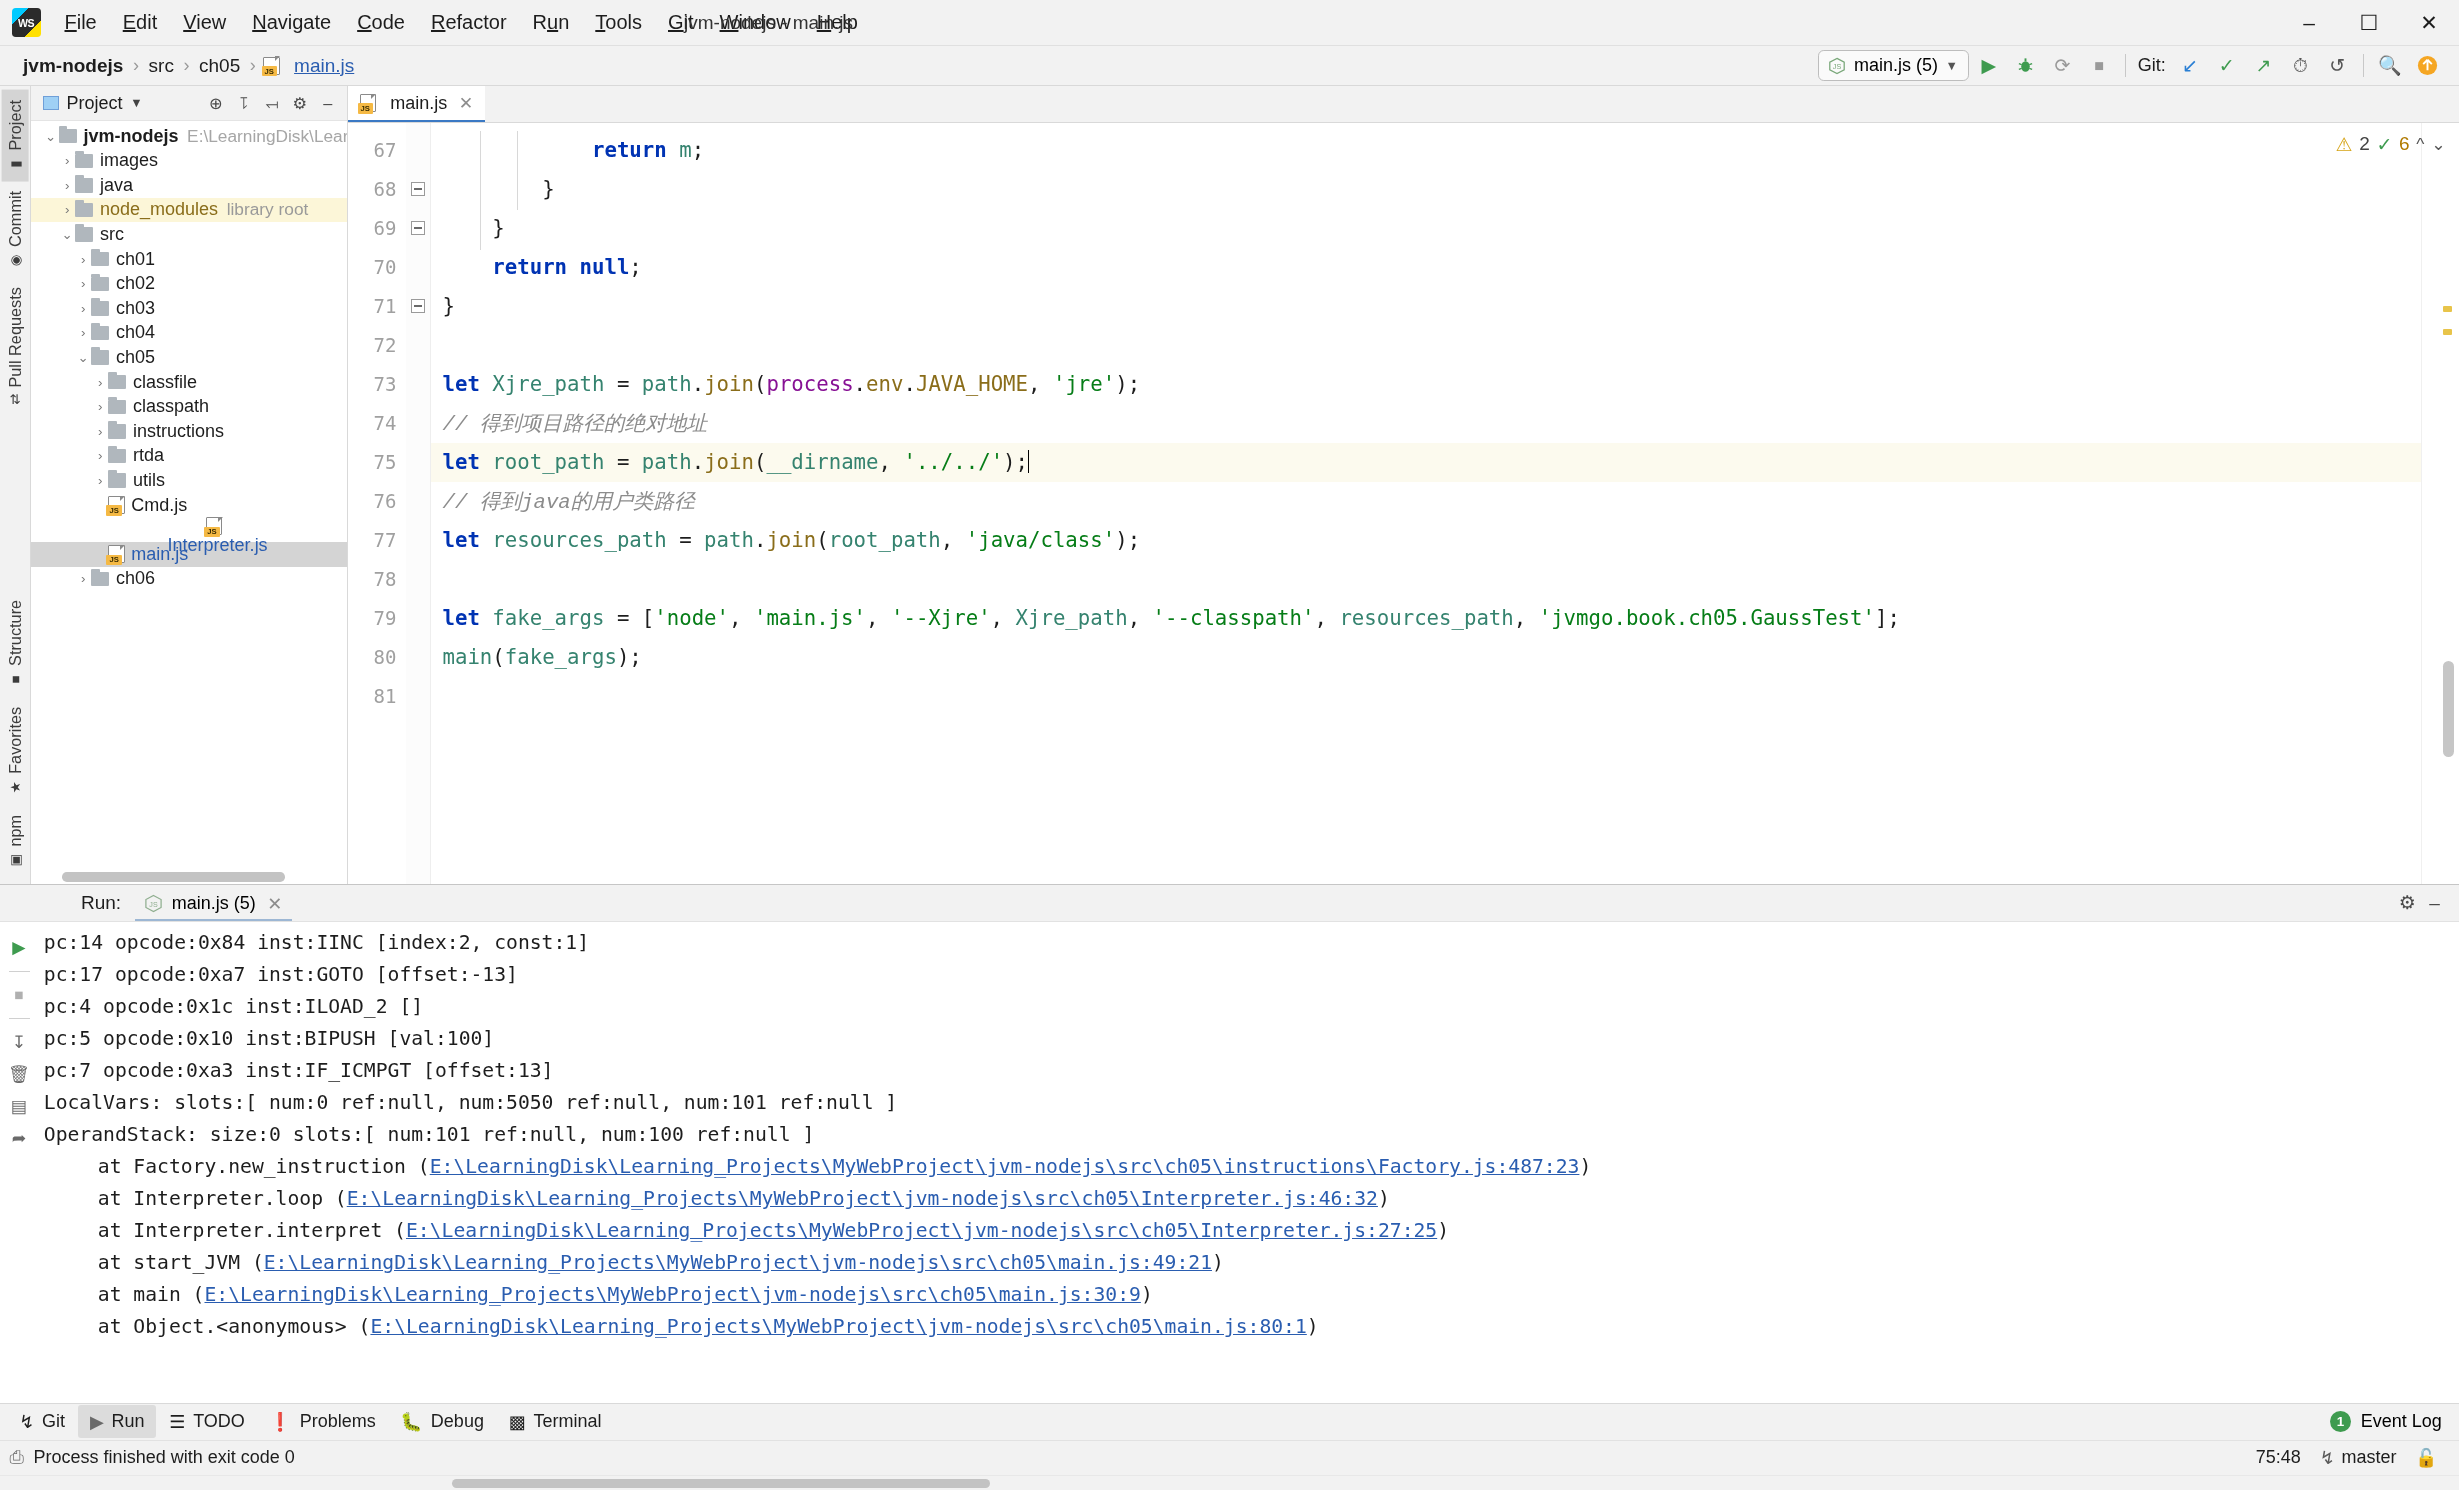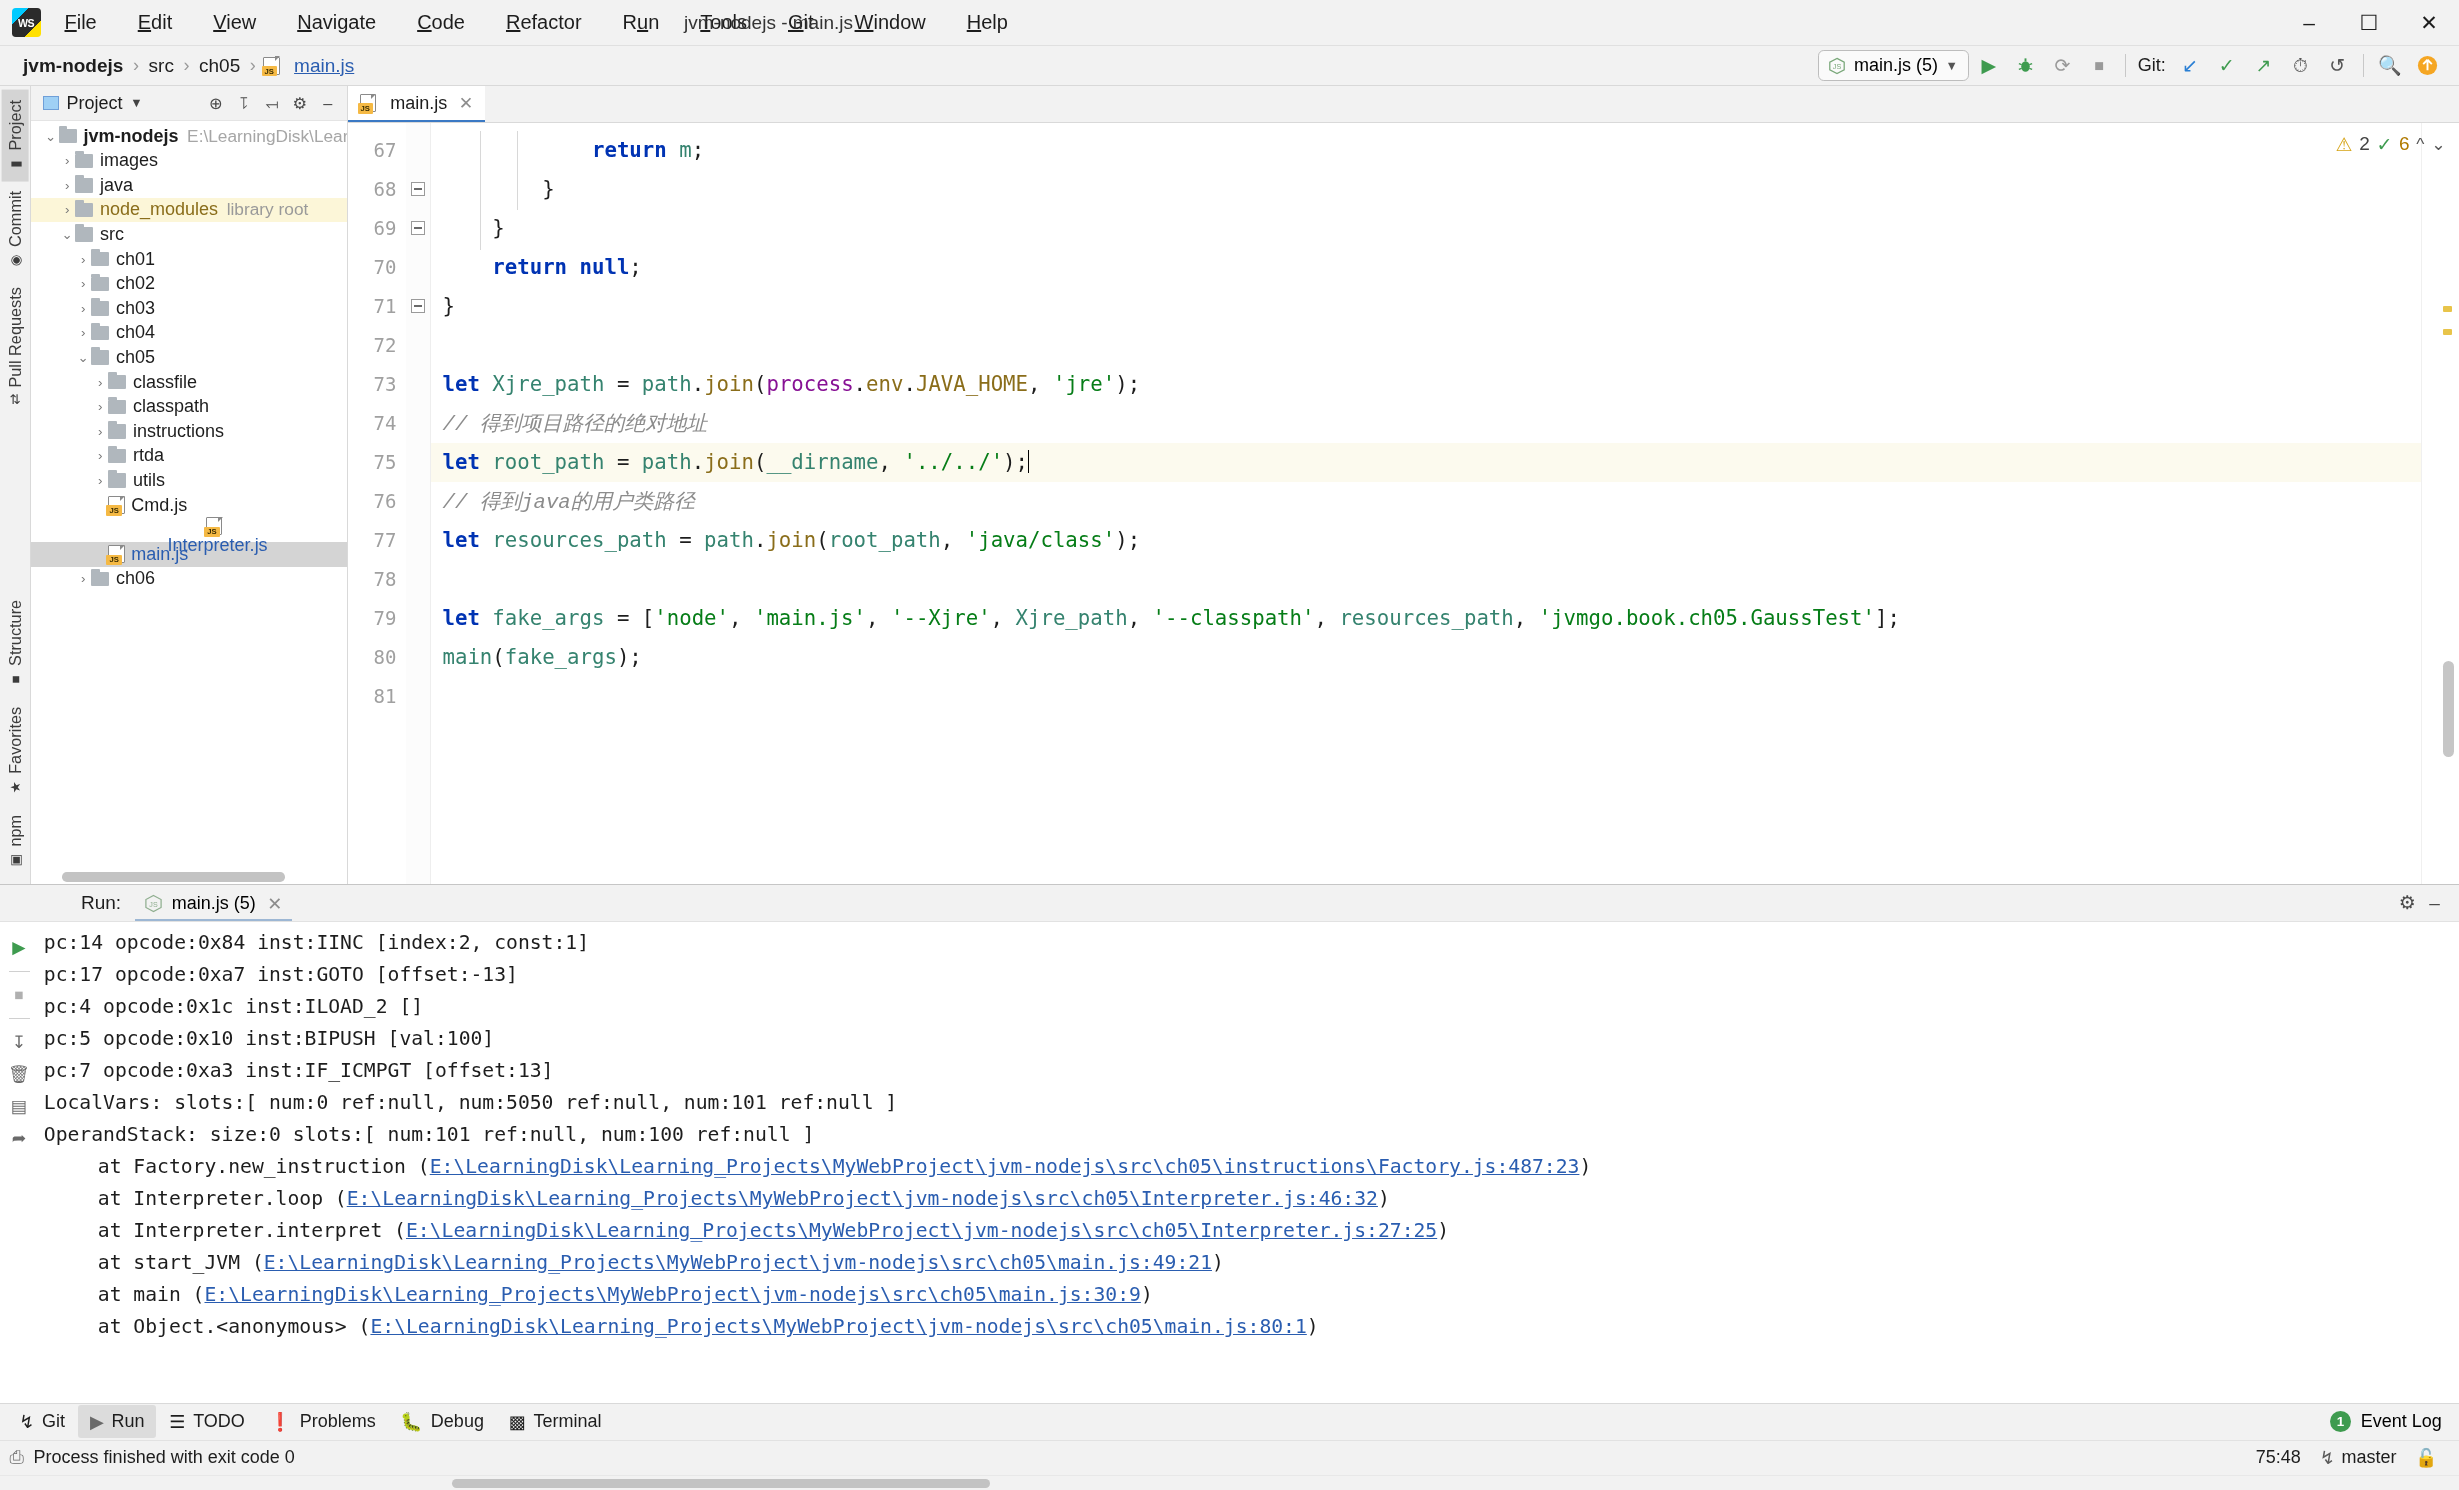--- a/index.html
+++ b/index.html
@@ -19,21 +19,21 @@
   .ws-logo {
     width: 29px; height: 29px; margin-left: 11.5px; margin-right: 11.5px;
     border-radius: 3.8px; position: relative; flex: none;
     background: linear-gradient(135deg,#00caff 0%,#00caff 28%,#2b2b2b 28%,#2b2b2b 72%,#ffe000 72%,#ffe000 100%);
   }
   .ws-logo::after {
     content: "WS"; position: absolute; left: 0; right: 0; top: 50%;
     transform: translateY(-50%); text-align: center;
     font-size: 10.6px; font-weight: bold; color: #fff; letter-spacing: -0.5px;
   }
-  .menubar { display: flex; align-items: center; gap: 16px; }
+  .menubar { display: flex; align-items: center; gap: 1px; }
   .menu-item {
     padding: 4.8px 12.5px; font-size: 20px; color: #1d1d1d; cursor: default; white-space: nowrap;
   }
   .menu-item .mn { text-decoration: underline; }
   .win-title {
     position: absolute; left: 50%; transform: translateX(-50%);
     font-size: 19px; color: #333; white-space: nowrap;
     margin-left: -461px;
   }
   .win-ctrls { margin-left: auto; display: flex; height: 100%; }

